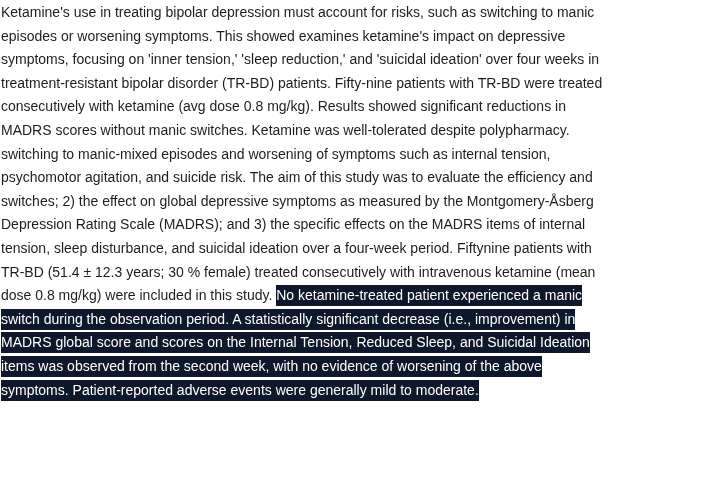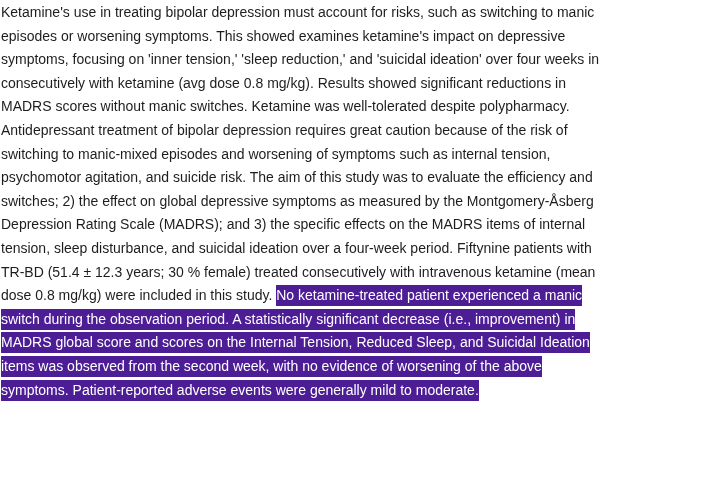--- a/index.html
+++ b/index.html
@@ -23,35 +23,35 @@
       font-size: 14px;
       line-height: 23.6px;
       color: #1d1d1f;
     }
     .line {
       display: block;
       white-space: nowrap;
       height: 23.6px;
     }
     .sel {
-      background: #4c1d95;
+      background: #0f172a;
       color: #ffffff;
       padding: 2px 0 3px 0;
     }
   </style>
 </head>
 <body>
 
 <div class="doc">
   <span class="line"><span>Ketamine's use in treating bipolar depression must account for risks, such as switching to manic</span></span>
   <span class="line"><span>episodes or worsening symptoms. This showed examines ketamine's impact on depressive</span></span>
   <span class="line"><span>symptoms, focusing on 'inner tension,' 'sleep reduction,' and 'suicidal ideation' over four weeks in</span></span>
+  <span class="line"><span>treatment-resistant bipolar disorder (TR-BD) patients. Fifty-nine patients with TR-BD were treated</span></span>
   <span class="line"><span>consecutively with ketamine (avg dose 0.8 mg/kg). Results showed significant reductions in</span></span>
   <span class="line"><span>MADRS scores without manic switches. Ketamine was well-tolerated despite polypharmacy.</span></span>
-  <span class="line"><span>Antidepressant treatment of bipolar depression requires great caution because of the risk of</span></span>
   <span class="line"><span>switching to manic-mixed episodes and worsening of symptoms such as internal tension,</span></span>
   <span class="line"><span>psychomotor agitation, and suicide risk. The aim of this study was to evaluate the efficiency and</span></span>
   <span class="line"><span>switches; 2) the effect on global depressive symptoms as measured by the Montgomery-Åsberg</span></span>
   <span class="line"><span>Depression Rating Scale (MADRS); and 3) the specific effects on the MADRS items of internal</span></span>
   <span class="line"><span>tension, sleep disturbance, and suicidal ideation over a four-week period. Fiftynine patients with</span></span>
   <span class="line"><span>TR-BD (51.4 ± 12.3 years; 30 % female) treated consecutively with intravenous ketamine (mean</span></span>
   <span class="line"><span>dose 0.8 mg/kg) were included in this study. </span><span class="sel">No ketamine-treated patient experienced a manic</span></span>
   <span class="line"><span class="sel">switch during the observation period. A statistically significant decrease (i.e., improvement) in</span></span>
   <span class="line"><span class="sel">MADRS global score and scores on the Internal Tension, Reduced Sleep, and Suicidal Ideation</span></span>
   <span class="line"><span class="sel">items was observed from the second week, with no evidence of worsening of the above</span></span>

